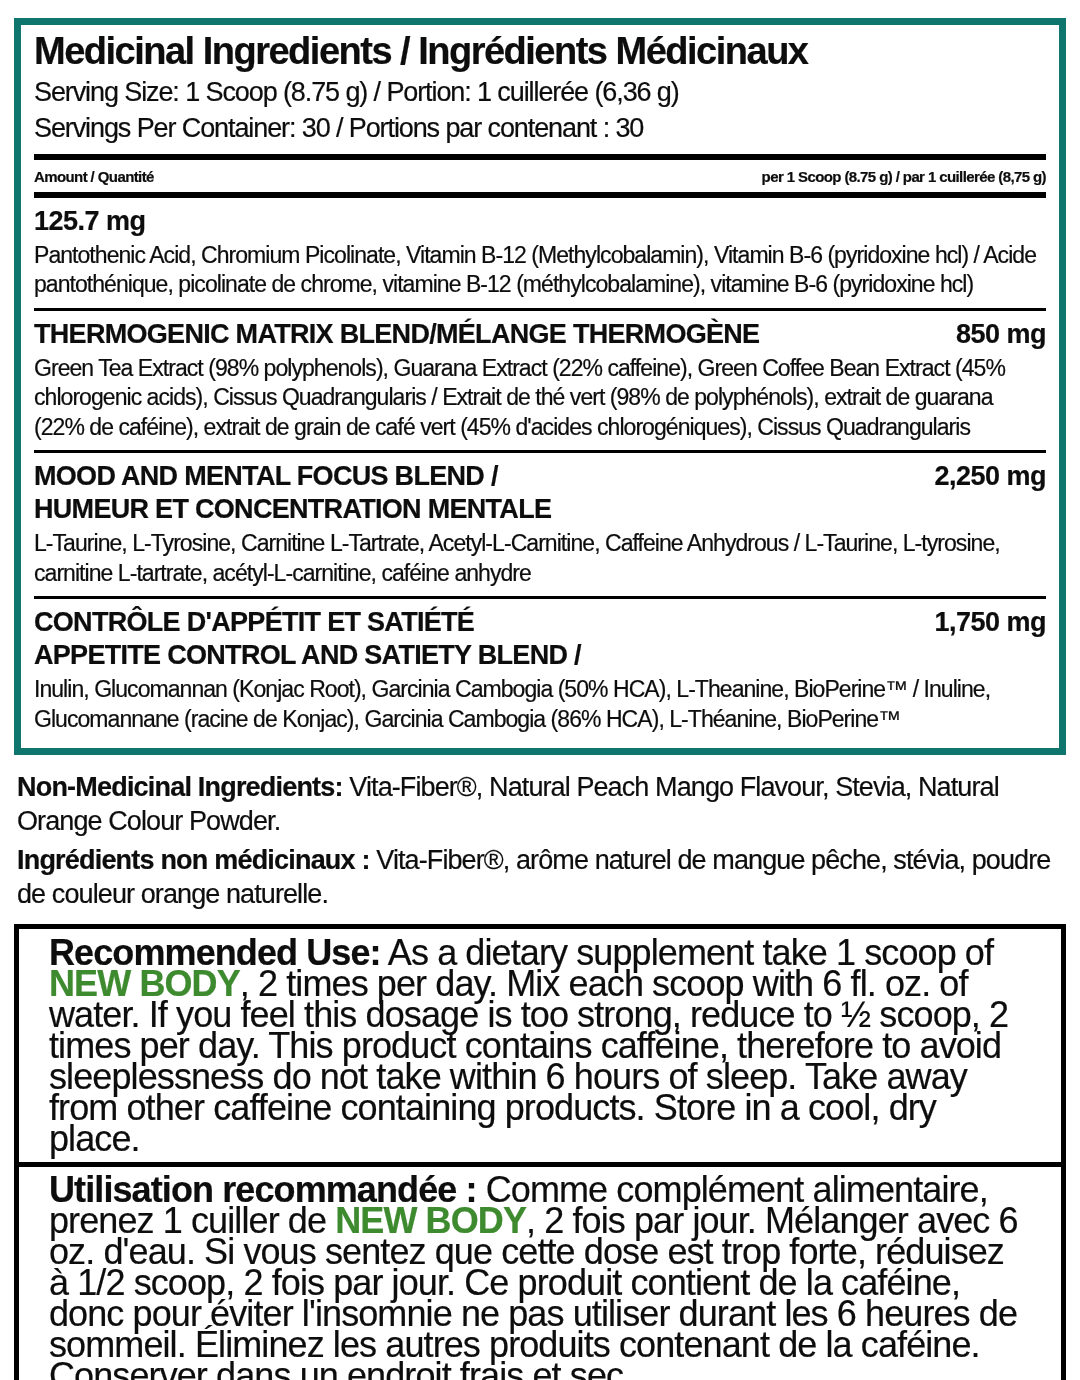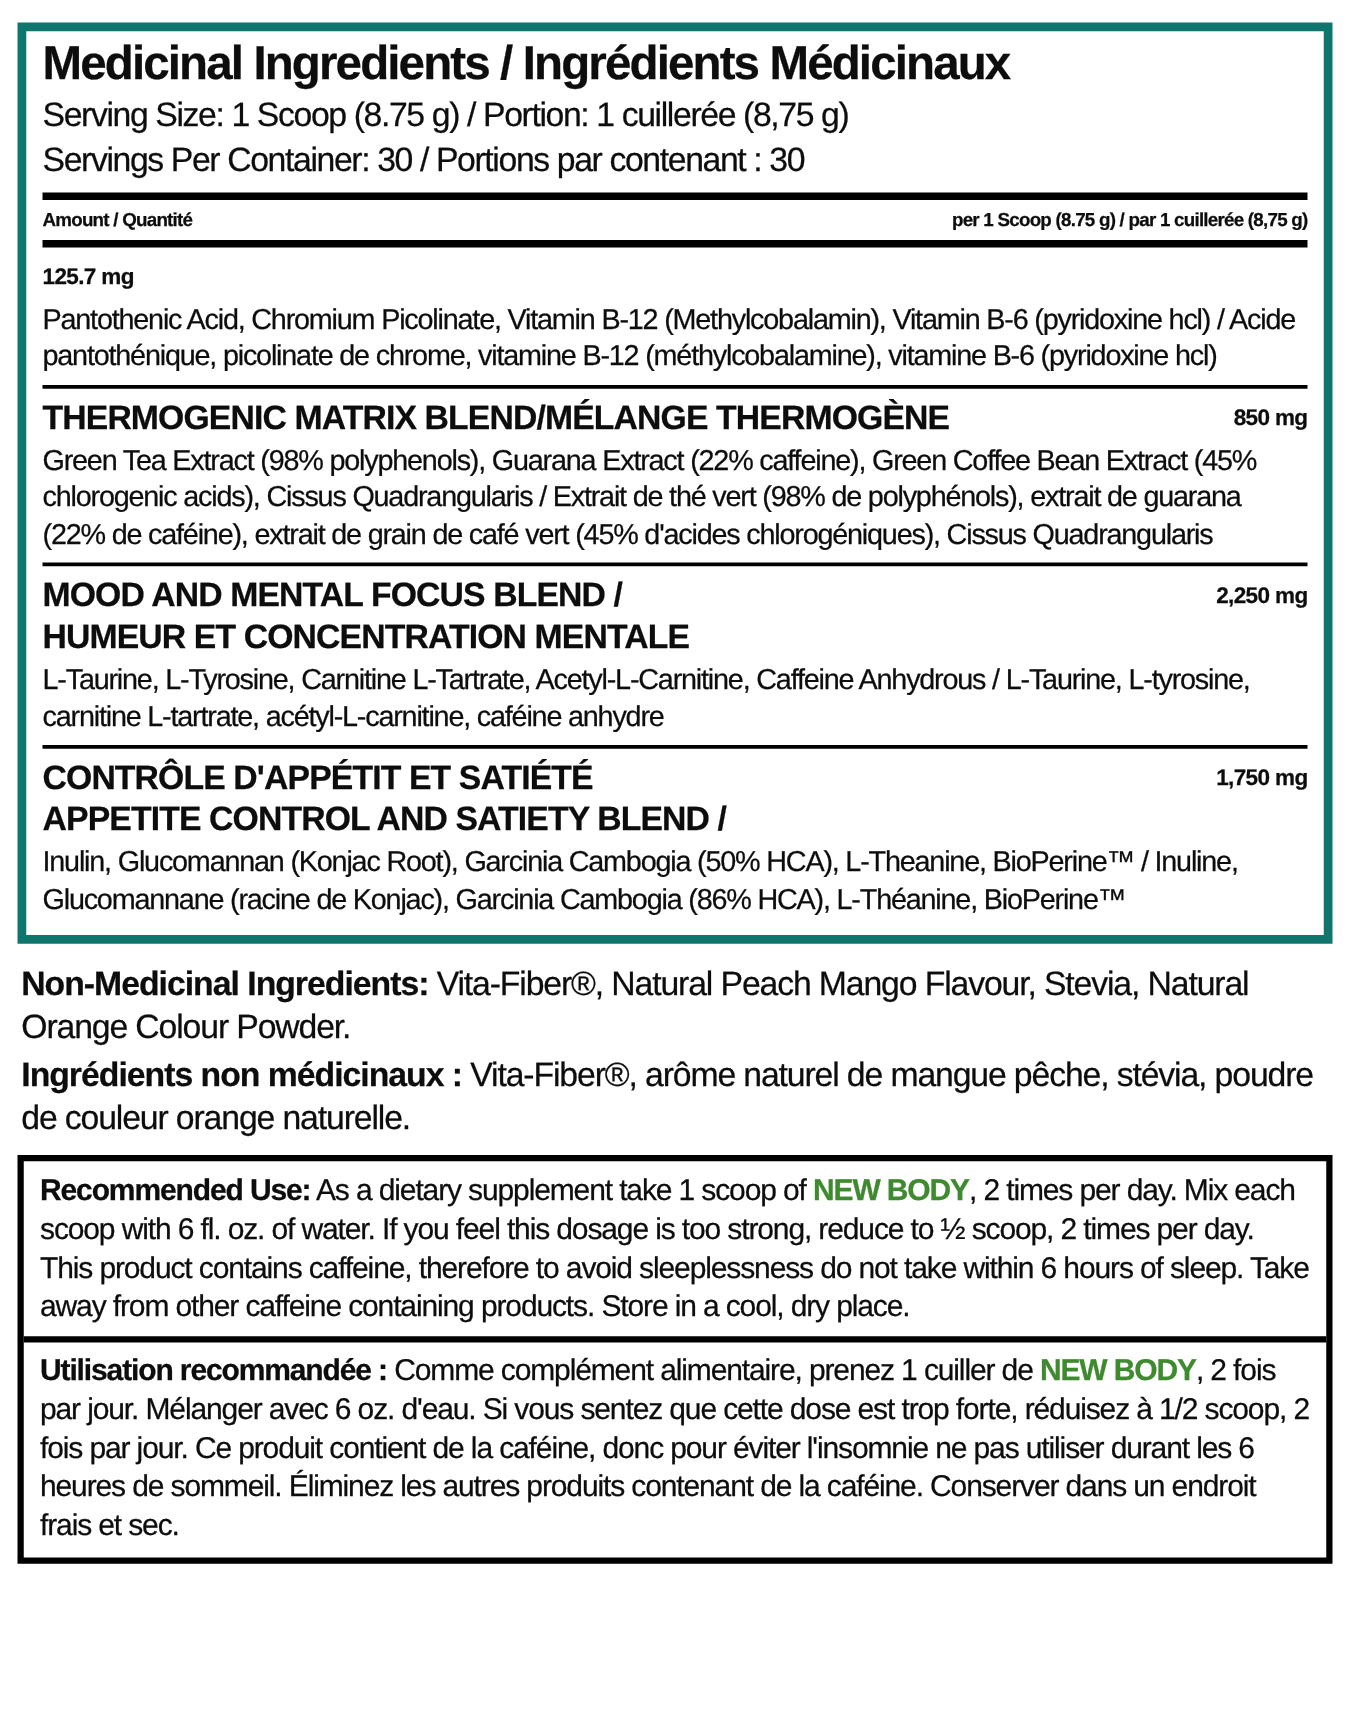--- a/index.html
+++ b/index.html
@@ -18,44 +18,44 @@
   .serv-line { font-size:27px; letter-spacing:-1.1px; line-height:36px; }
   .rule-thick { height:6px; background:#000; }
   .rule-thick.after-serv { margin-top:8px; }
   .amount-row { display:flex; justify-content:space-between; align-items:center;
                 font-weight:700; font-size:15px; letter-spacing:-0.6px; padding:8px 0 7px; }
   .rule-thin { height:3px; background:#000; }
   .ing-section { padding:7px 0 8px; }
   .sec-head { display:flex; justify-content:space-between; align-items:flex-start; gap:24px; }
   .sec-name { font-weight:700; font-size:27px; line-height:33px; letter-spacing:-0.7px; }
   .sec-name:empty { display:none; }
-  .sec-amount { font-weight:700; font-size:18px; line-height:33px; white-space:nowrap; letter-spacing:-0.5px; }
+  .sec-amount { font-weight:700; font-size:27px; line-height:33px; white-space:nowrap; letter-spacing:-0.5px; }
   .sec-body { font-size:23px; line-height:29.5px; letter-spacing:-0.95px; margin-top:3px; }
 
   
   .nonmed { margin:15px 3px 0; font-size:27px; line-height:34px; letter-spacing:-0.9px; }
   .nonmed p + p { margin-top:5px; }
   .nonmed strong { letter-spacing:-0.8px; }
 
   
   .usage-box { border:5px solid #000; margin-top:13px; padding:8px 0 10px; }
-  .usage { font-size:24px; line-height:31px; letter-spacing:-0.9px; padding:0 13px; }
+  .usage { font-size:36px; line-height:31px; letter-spacing:-0.9px; padding:0 30px; }
   .usage-rule { height:5px; background:#000; margin:8px 0 7px; }
   strong { font-weight:700; }
   .brand { color:var(--brand-green,#3E8A2F); font-weight:700;
            -webkit-text-stroke:0.2px var(--brand-green,#3E8A2F); }
 </style>
 </head>
 <body>
 
 <div class="page">
 
   <div class="panel">
     <h1 class="panel-title">Medicinal Ingredients / Ingrédients Médicinaux</h1>
-    <div class="serv-line">Serving Size: 1 Scoop (8.75 g) / Portion: 1 cuillerée (8,75 g)</div>
+    <div class="serv-line">Serving Size: 1 Scoop (8.75 g) / Portion: 1 cuillerée (6,36 g)</div>
     <div class="serv-line">Servings Per Container: 30 / Portions par contenant : 30</div>
 
     <div class="rule-thick after-serv"></div>
     <div class="amount-row">
       <span>Amount / Quantité</span>
       <span>per 1 Scoop (8.75 g) / par 1 cuillerée (8,75 g)</span>
     </div>
     <div class="rule-thick"></div>
 
     <section class="ing-section">

